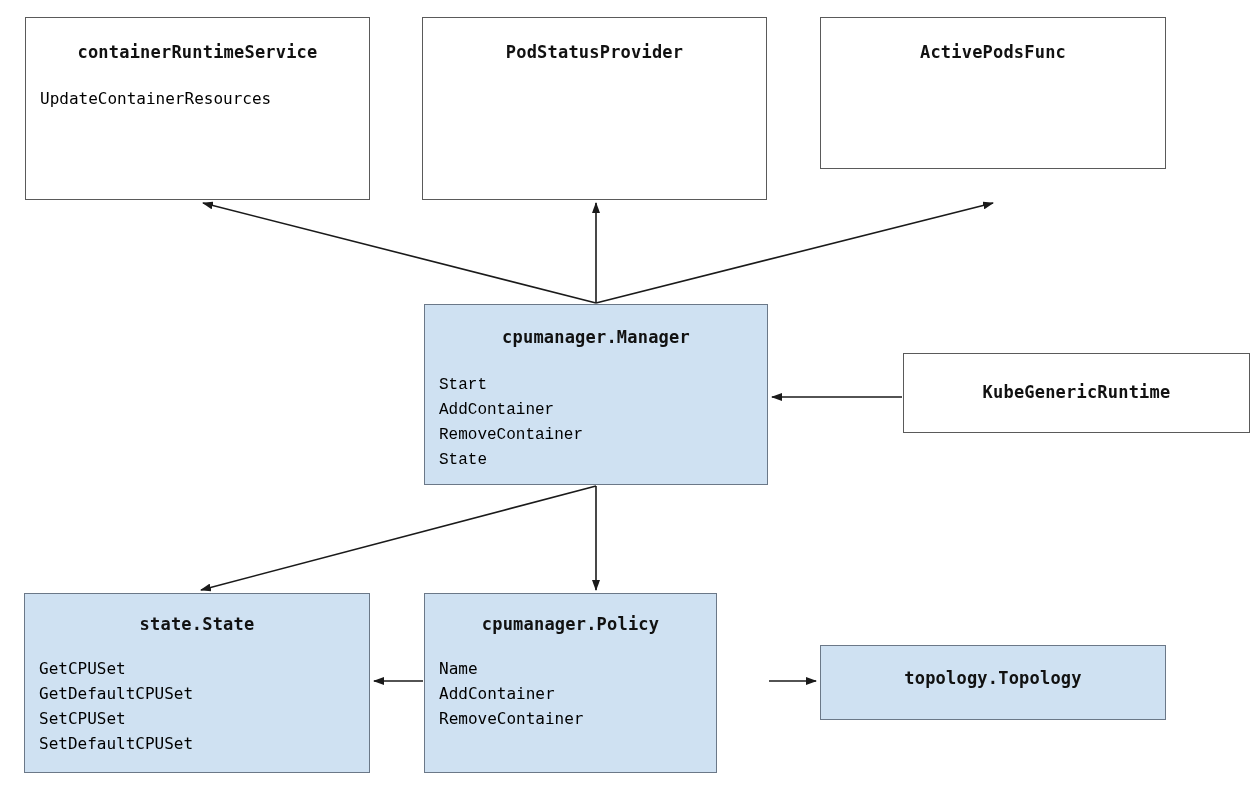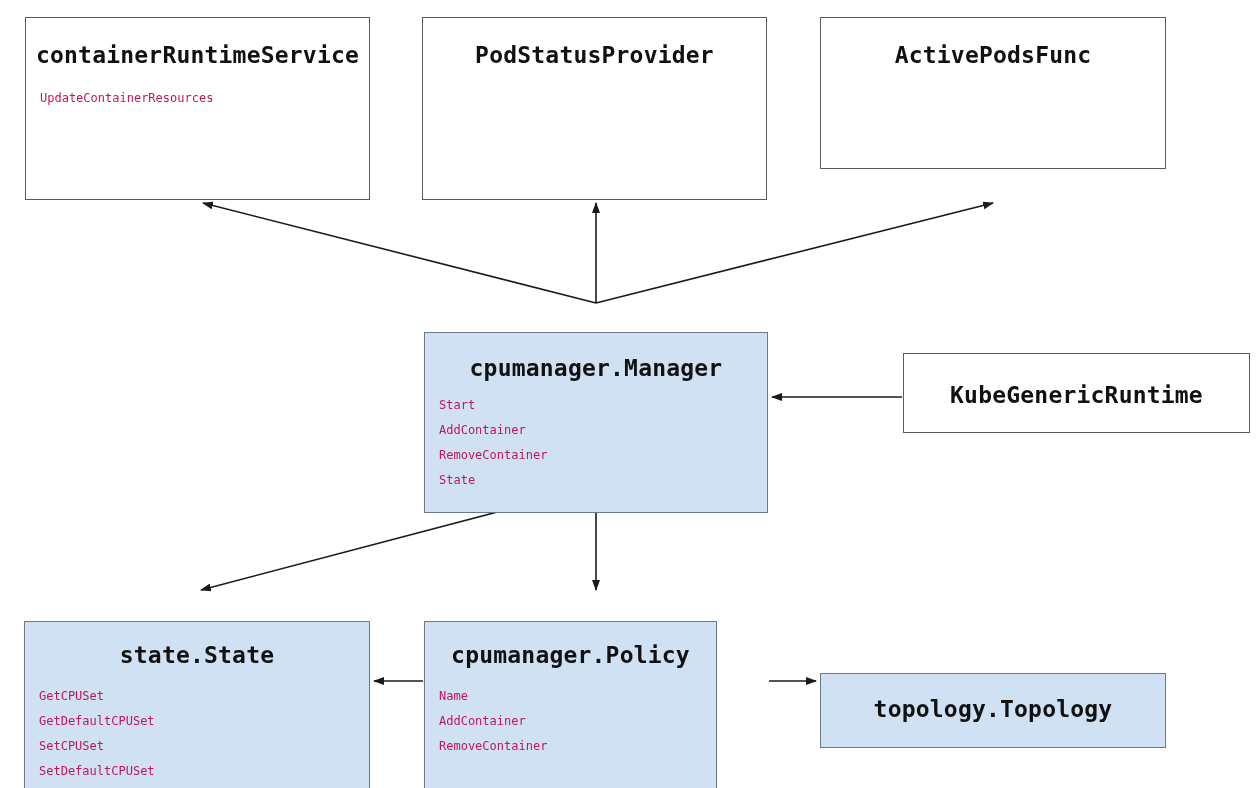--- a/index.html
+++ b/index.html
@@ -28,40 +28,39 @@
   }
   .node {
     position: absolute;
     box-sizing: border-box;
     background: #ffffff;
     border: 1.6px solid #5a5a5a;
   }
   .node.filled {
     background: #cfe1f2;
     border: 1.6px solid #6b7888;
-    margin-top: 28px;
   }
   .node-title {
     position: absolute;
     left: 0;
     right: 0;
     text-align: center;
     font-weight: bold;
-    font-size: 23px;
+    font-size: 17px;
     color: #111111;
     letter-spacing: 0.2px;
     white-space: nowrap;
   }
   .node-members {
     position: absolute;
     left: 14px;
     right: 8px;
-    font-size: 12px;
+    font-size: 16px;
     line-height: 25px;
-    color: #be185d;
+    color: #000000;
     white-space: nowrap;
   }
   .member-row {
     display: block;
   }
   
   #node-containerruntimeservice { left: 25px;  top: 17px;  width: 345px; height: 183px; }
   #node-podstatusprovider       { left: 422px; top: 17px;  width: 345px; height: 183px; }
   #node-activepodsfunc          { left: 820px; top: 17px;  width: 346px; height: 152px; }
   #node-kubegenericruntime      { left: 903px; top: 353px; width: 347px; height: 80px;  }
@@ -72,21 +71,21 @@
 
   #node-containerruntimeservice .node-title { top: 24px; }
   #node-containerruntimeservice .node-members { top: 68px; }
   #node-podstatusprovider .node-title { top: 24px; }
   #node-podstatusprovider .node-members { top: 68px; }
   #node-activepodsfunc .node-title { top: 24px; }
   #node-activepodsfunc .node-members { top: 68px; }
   #node-kubegenericruntime .node-title { top: 28px; }
   #node-kubegenericruntime .node-members { top: 58px; }
   #node-cpumanager-manager .node-title { top: 22px; }
-  #node-cpumanager-manager .node-members { top: 60px; }
+  #node-cpumanager-manager .node-members { top: 68px; font-family: Liberation Mono, monospace; }
   #node-state-state .node-title { top: 20px; }
   #node-state-state .node-members { top: 62px; }
   #node-cpumanager-policy .node-title { top: 20px; }
   #node-cpumanager-policy .node-members { top: 62px; }
   #node-topology-topology .node-title { top: 22px; }
   #node-topology-topology .node-members { top: 52px; }
 </style>
 </head>
 <body>
 

